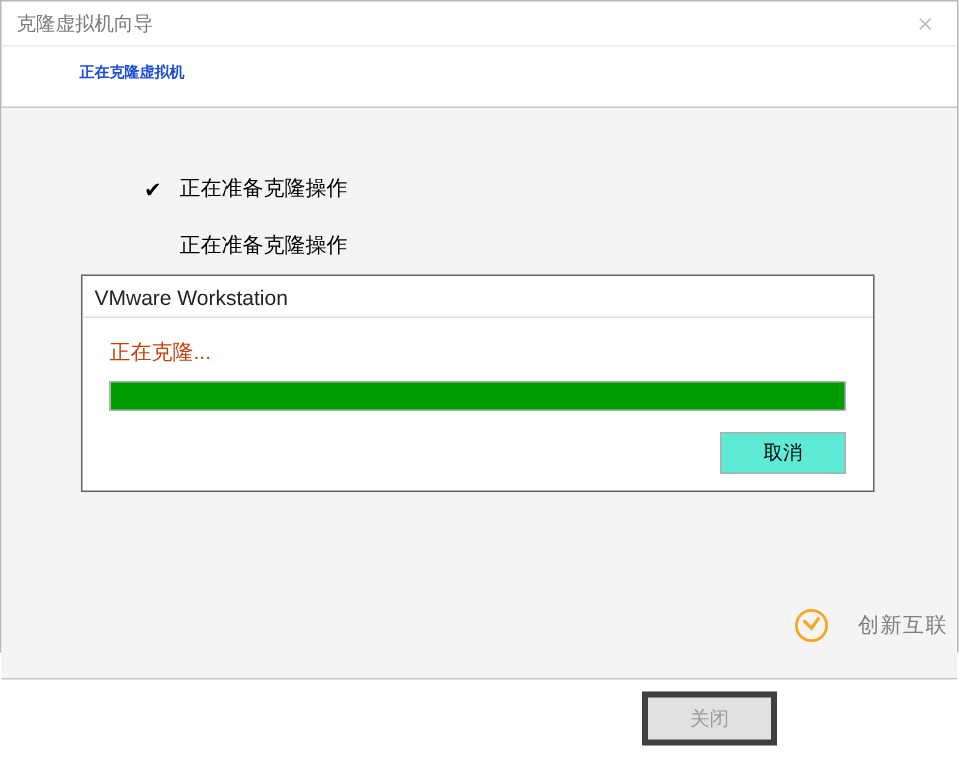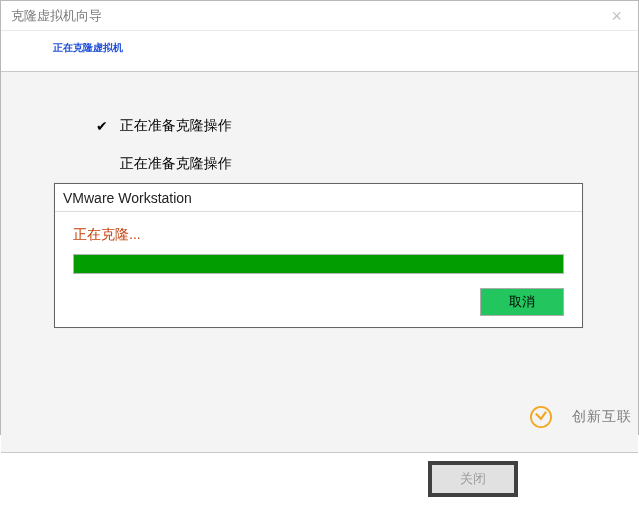--- a/index.html
+++ b/index.html
@@ -79,21 +79,21 @@
     .dialog-body { padding: 14px 18px 10px 18px; }
     .dialog-status { font-size: 14px; margin-bottom: 10px; color: #c2410c; }
     .progress {
       width: 100%;
       height: 20px;
       background: #019d01;
       border: 1px solid #b5b5b5;
     }
     .dialog-actions { display: flex; justify-content: flex-end; margin-top: 14px; }
     .dialog-btn {
-      background: #22c55e;
+      background: #5eead4;
       border: 1px solid #adadad;
       padding: 4px 28px;
       font-size: 13px;
     }
     .watermark {
       position: absolute;
       right: 6px;
       bottom: 6px;
       display: flex;
       align-items: center;

